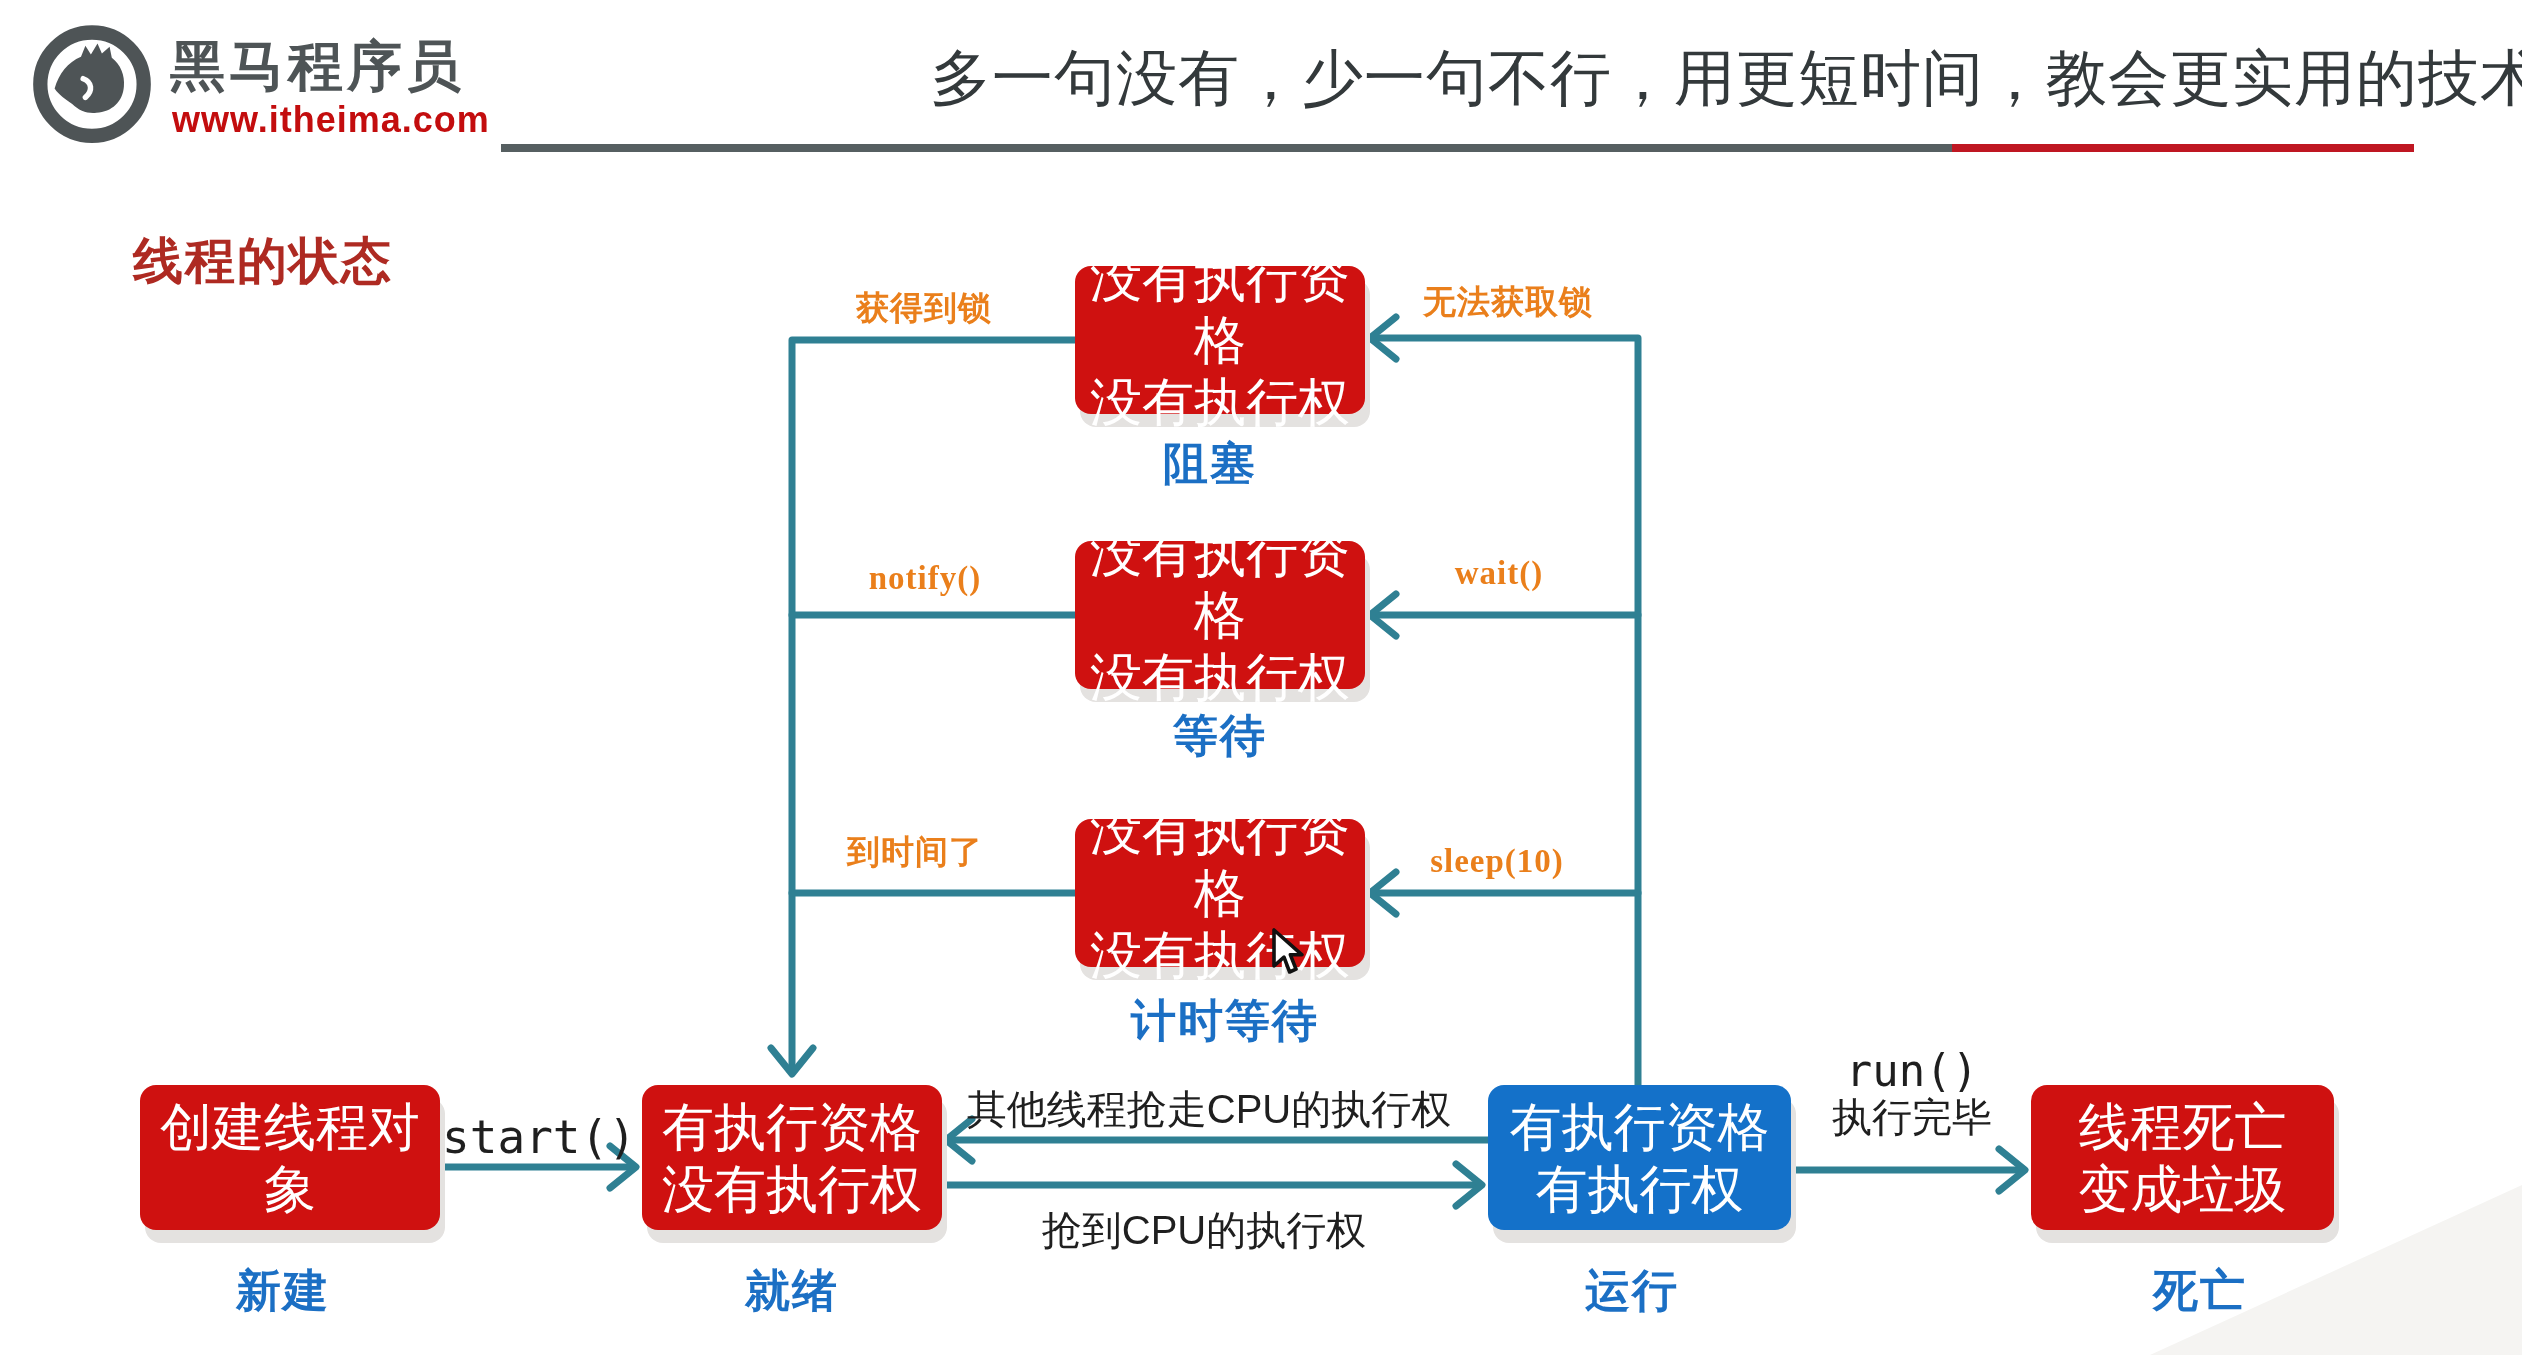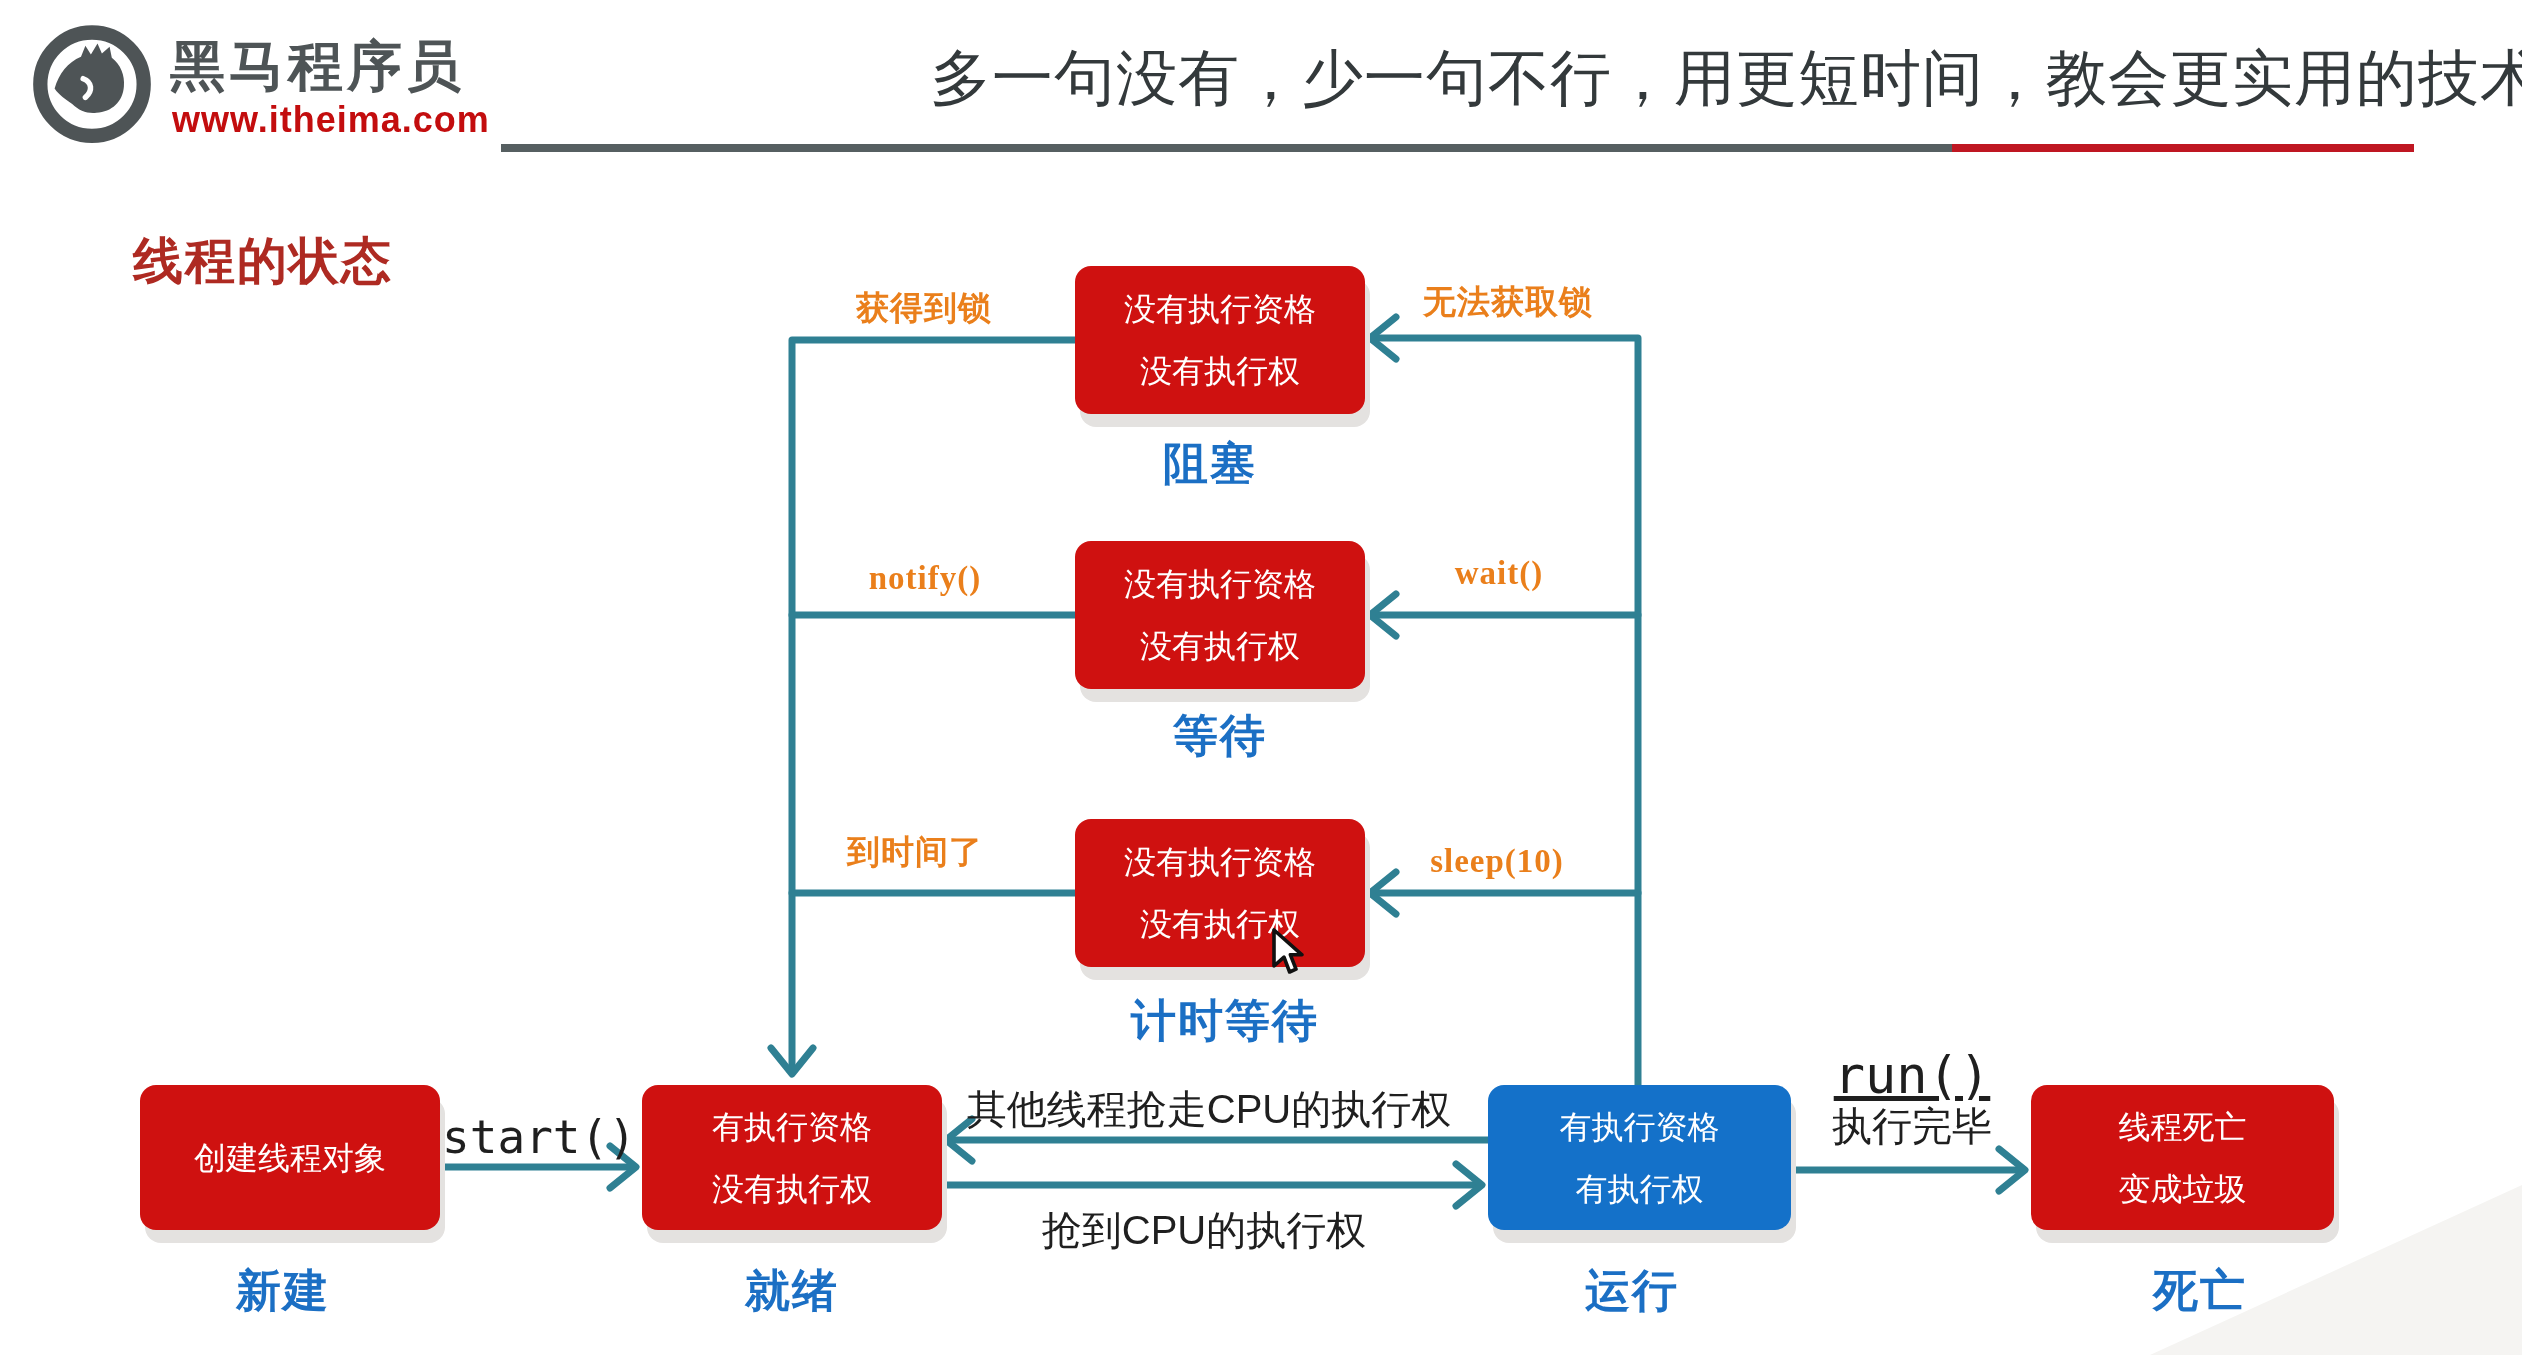--- a/index.html
+++ b/index.html
@@ -31,34 +31,34 @@
   .page-title{position:absolute;left:133px;top:228px;margin:0;font-size:50px;
     font-weight:800;color:var(--title-red);letter-spacing:2px;}
 
   
   .connectors{position:absolute;left:0;top:0;}
   .connector{stroke:var(--teal);stroke-width:7;fill:none;stroke-linejoin:round;stroke-linecap:round;}
 
   
   .state-box{position:absolute;border-radius:16px;color:#fff;display:flex;
     flex-direction:column;justify-content:center;align-items:center;
-    font-size:32px;line-height:62px;box-shadow:5px 13px 0 var(--box-shadow);
+    font-size:52px;line-height:62px;box-shadow:5px 13px 0 var(--box-shadow);
     text-align:center;}
   .state-box.red{background:var(--red-box);}
   .state-box.blue{background:var(--blue-box);}
 
   .state-label{position:absolute;transform:translateX(-50%);font-size:45px;
     font-weight:900;color:var(--blue-label);white-space:nowrap;letter-spacing:2px;}
 
   .t-label{position:absolute;transform:translateX(-50%);white-space:nowrap;}
   .t-label.orange{font-size:33px;font-weight:800;color:var(--orange);letter-spacing:1px;font-family:Liberation Serif, serif;}
   .t-label.black{font-size:40px;color:var(--black-label);}
   .t-label.mono{font-family:"DejaVu Sans Mono", monospace;font-size:46px;color:var(--black-label);}
   .run-label{text-align:center;line-height:1.12;}
-  .run-label .mono-line{font-family:"DejaVu Sans Mono", monospace;font-size:52px;text-decoration:underline;}
+  .run-label .mono-line{font-family:"DejaVu Sans Mono", monospace;font-size:44px;}
   .run-label .cjk-line{font-size:40px;}
 
   .cursor{position:absolute;left:1270px;top:928px;}
 </style>
 </head>
 <body>
 
 <div class="stage">
 
   <svg class="logo-icon" width="132" height="136" viewBox="0 0 120 120">

